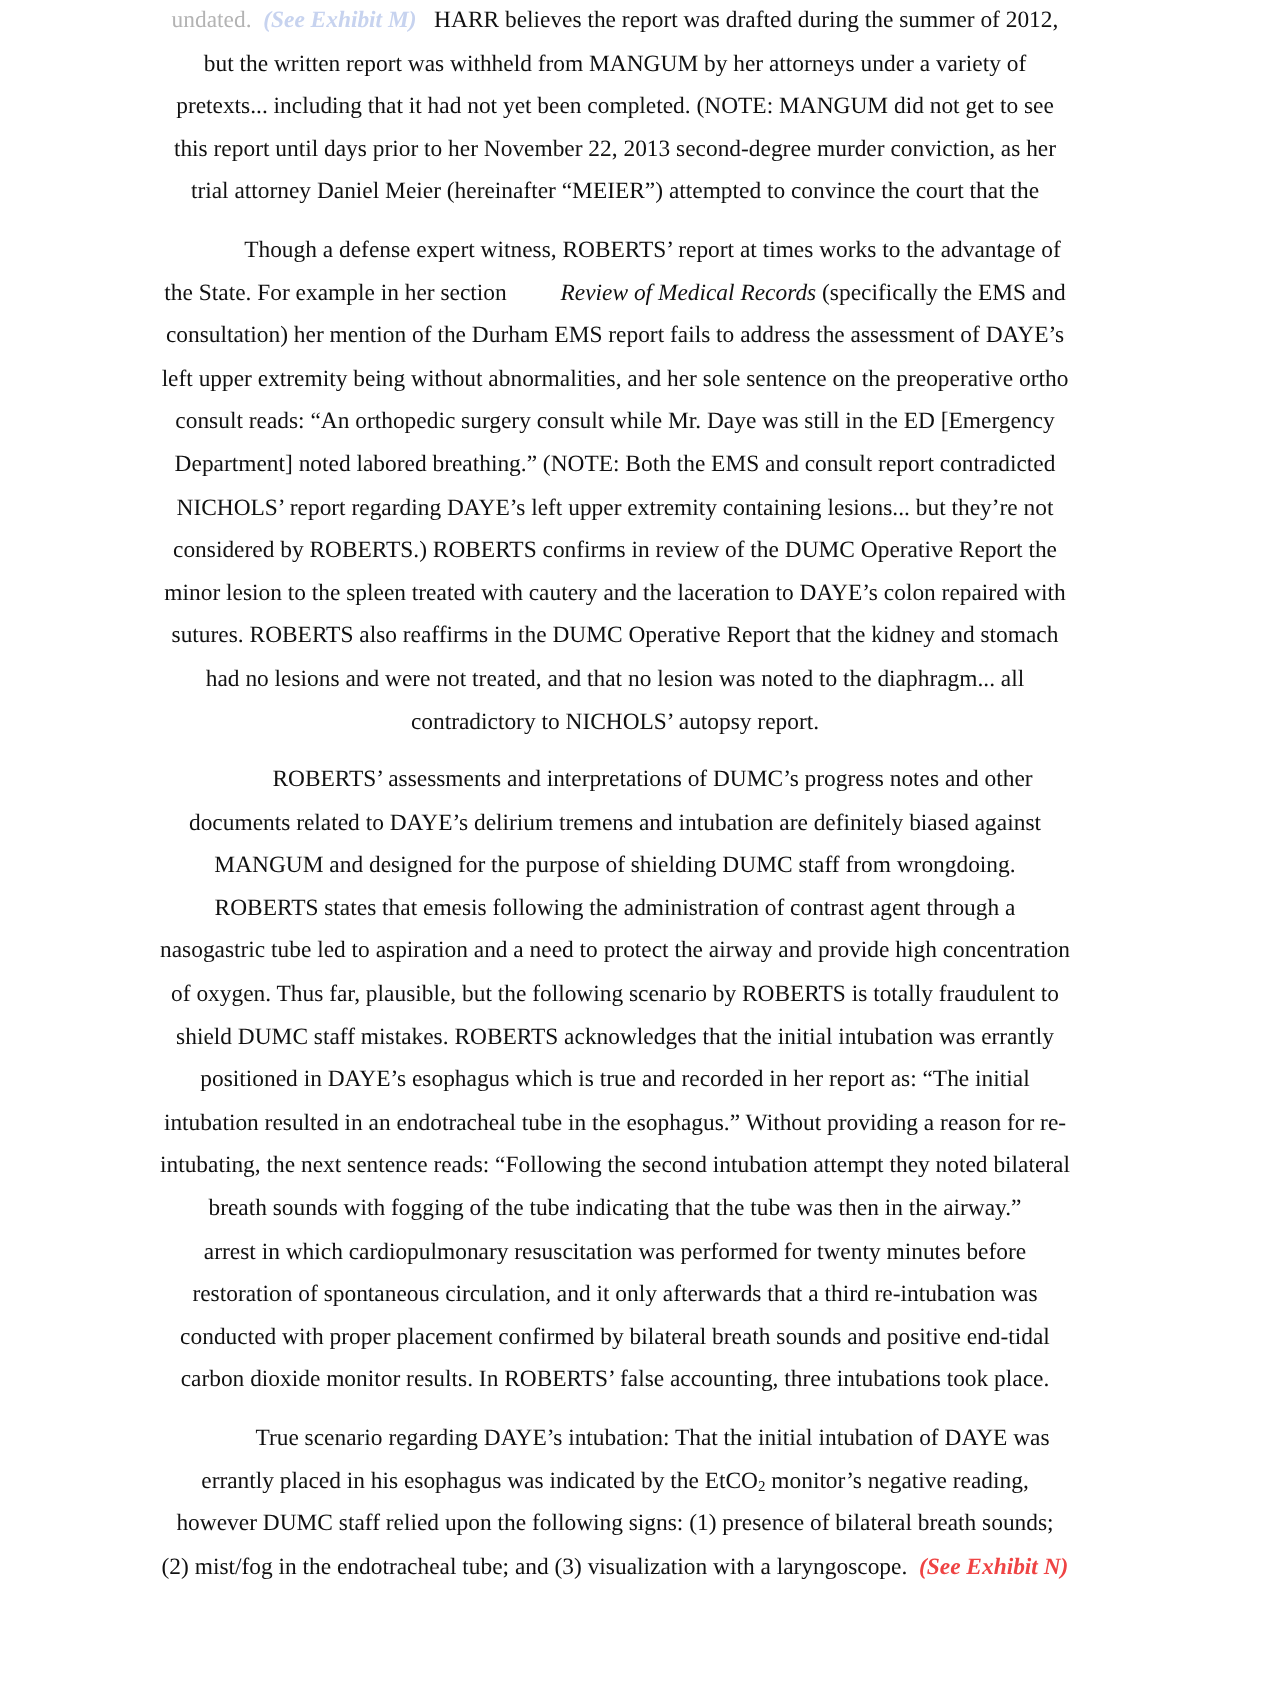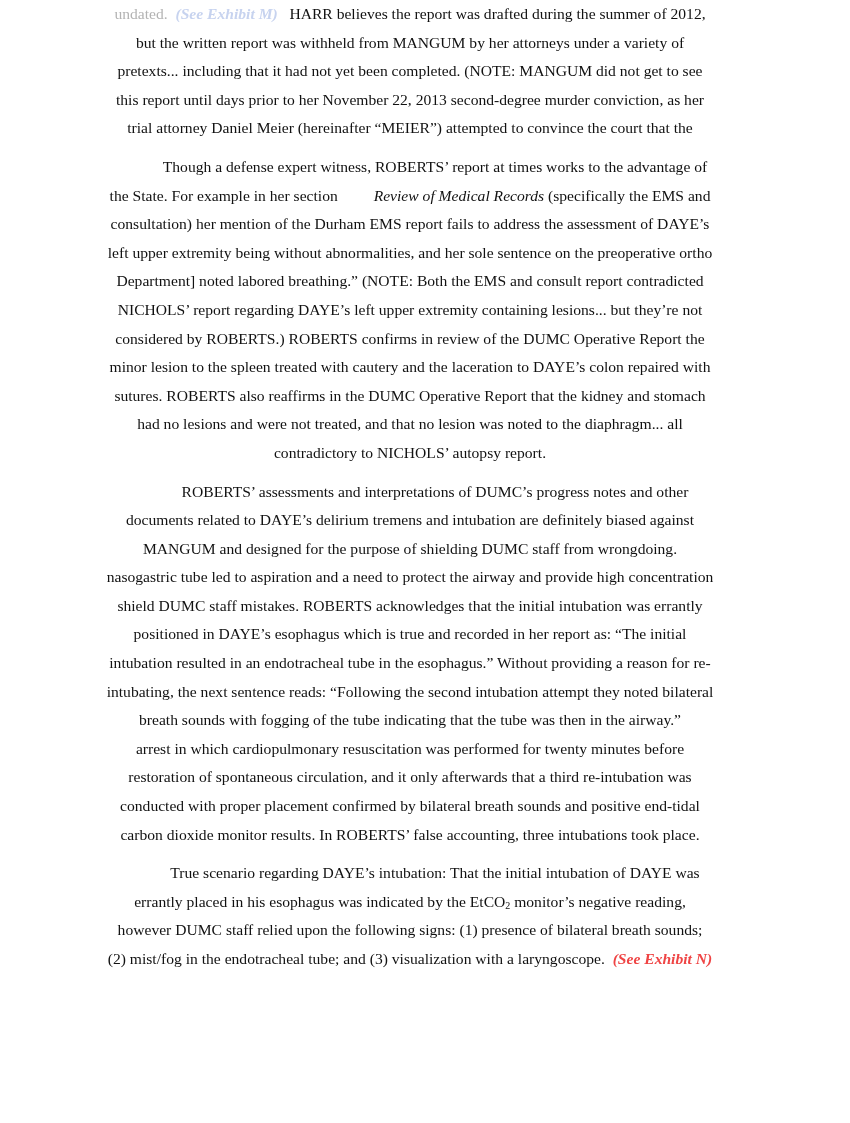--- a/index.html
+++ b/index.html
@@ -73,36 +73,39 @@
 
   <div class="gap-small"></div>
 
   <div class="para">
     <span class="line indent">Though a defense expert witness, ROBERTS’ report at times works to the advantage of</span>
     <span class="line">
       <span>the State.  For example in her section </span><em>Review of Medical Records</em><span> (specifically the EMS and</span>
     </span>
     <span class="line">consultation) her mention of the Durham EMS report fails to address the assessment of DAYE’s</span>
     <span class="line">left upper extremity being without abnormalities, and her sole sentence on the preoperative ortho</span>
+    <span class="line">consult reads: “An orthopedic surgery consult while Mr. Daye was still in the ED [Emergency</span>
     <span class="line">Department] noted labored breathing.”  (NOTE:  Both the EMS and consult report contradicted</span>
     <span class="line">NICHOLS’ report regarding DAYE’s left upper extremity containing lesions... but they’re not</span>
     <span class="line">considered by ROBERTS.)  ROBERTS confirms in review of the DUMC Operative Report the</span>
     <span class="line">minor lesion to the spleen treated with cautery and the laceration to DAYE’s colon repaired with</span>
     <span class="line">sutures. ROBERTS also reaffirms in the DUMC Operative Report that the kidney and stomach</span>
     <span class="line">had no lesions and were not treated, and that no lesion was noted to the diaphragm... all</span>
     <span class="line">contradictory to NICHOLS’ autopsy report.</span>
   </div>
 
   <div class="gap-small"></div>
 
   <div class="para">
     <span class="line indent">ROBERTS’ assessments and interpretations of DUMC’s progress notes and other</span>
     <span class="line">documents related to DAYE’s delirium tremens and intubation are definitely biased against</span>
     <span class="line">MANGUM and designed for the purpose of shielding DUMC staff from wrongdoing.</span>
+    <span class="line">ROBERTS states that emesis following the administration of contrast agent through a</span>
     <span class="line">nasogastric tube led to aspiration and a need to protect the airway and provide high concentration</span>
+    <span class="line">of oxygen.  Thus far, plausible, but the following scenario by ROBERTS is totally fraudulent to</span>
     <span class="line">shield DUMC staff mistakes.  ROBERTS acknowledges that the initial intubation was errantly</span>
     <span class="line">positioned in DAYE’s esophagus which is true and recorded in her report as: “The initial</span>
     <span class="line">intubation resulted in an endotracheal tube in the esophagus.”  Without providing a reason for re-</span>
     <span class="line">intubating, the next sentence reads: “Following the second intubation attempt they noted bilateral</span>
     <span class="line">breath sounds with fogging of the tube indicating that the tube was then in the airway.”</span>
     <span class="line">arrest in which cardiopulmonary resuscitation was performed for twenty minutes before</span>
     <span class="line">restoration of spontaneous circulation, and it only afterwards that a third re-intubation was</span>
     <span class="line">conducted with proper placement confirmed by bilateral breath sounds and positive end-tidal</span>
     <span class="line">carbon dioxide monitor results.  In ROBERTS’ false accounting, three intubations took place.</span>
   </div>

